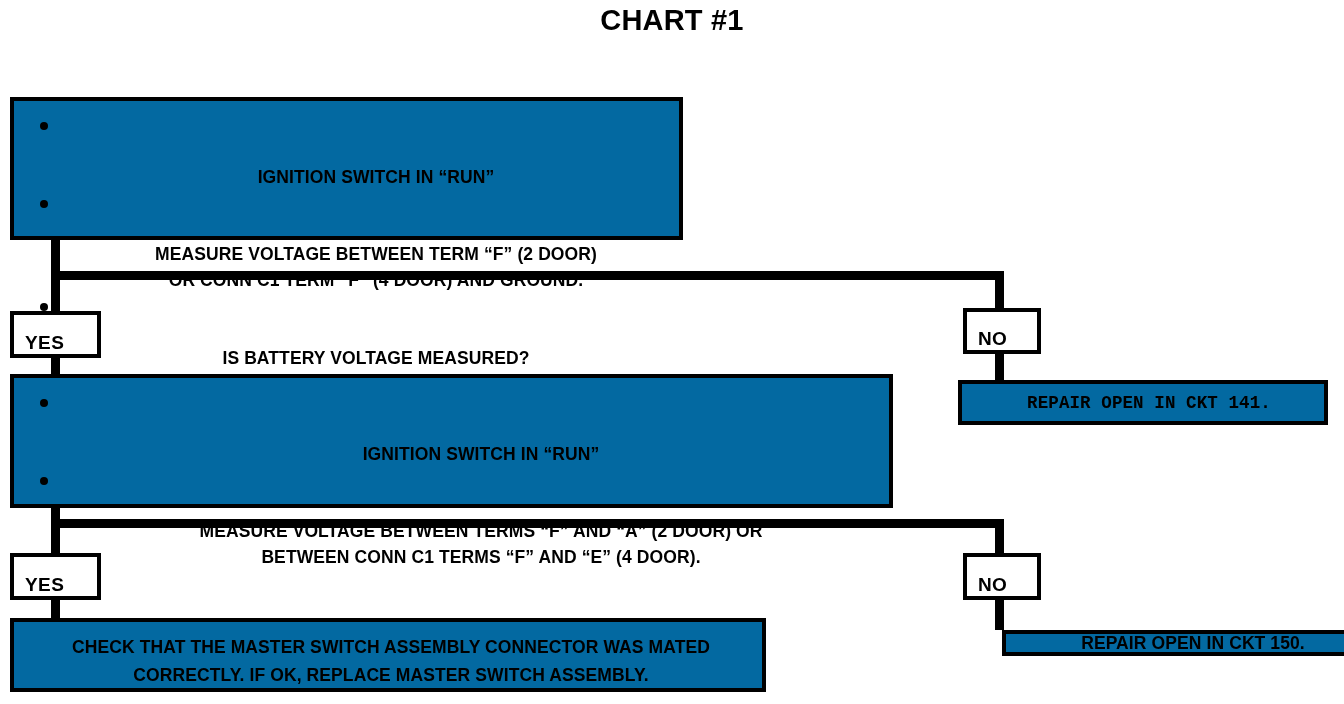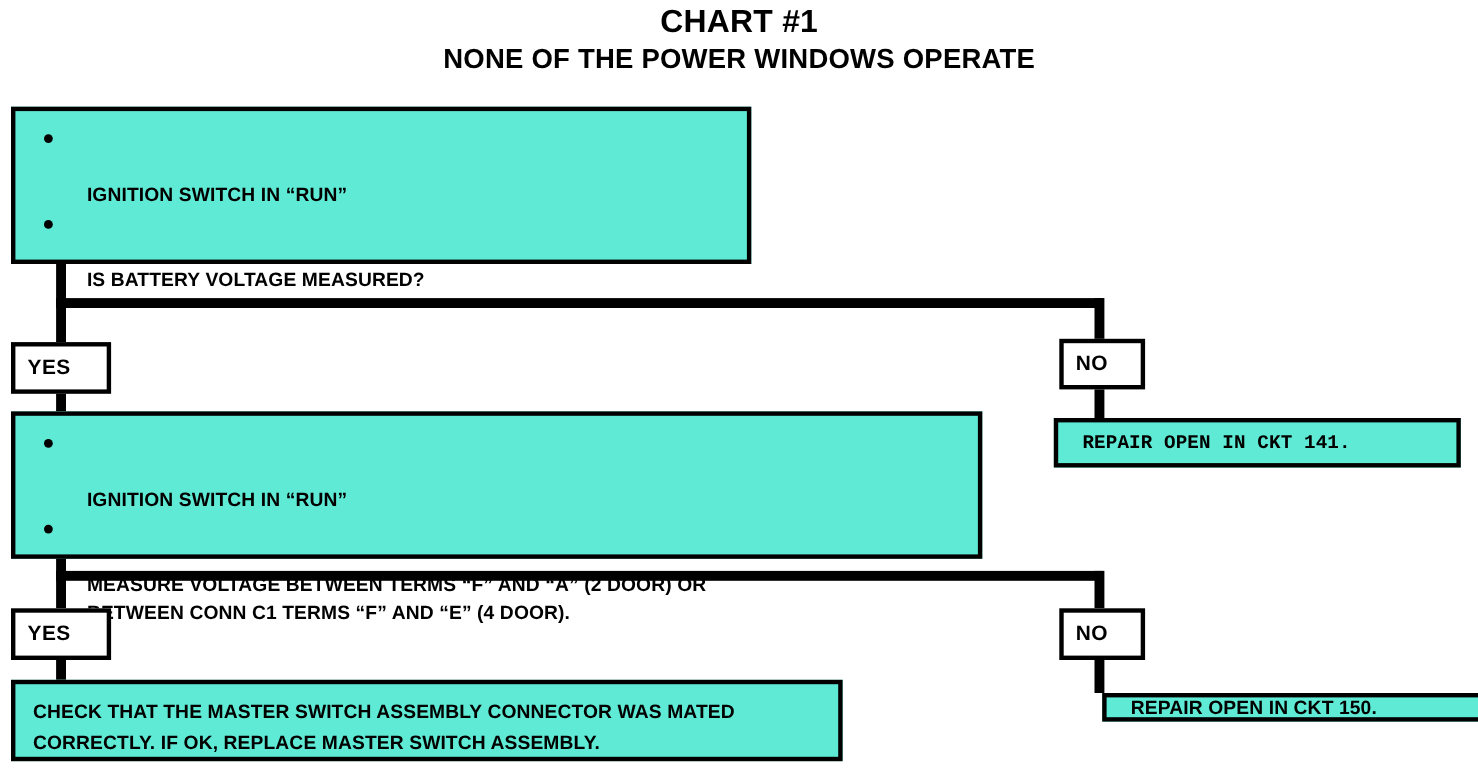--- a/index.html
+++ b/index.html
@@ -36,22 +36,23 @@
   }
   #chart-subtitle {
     top: 40px;
     font-size: 25px;
   }
 
   
   .box {
     position: absolute;
     box-sizing: border-box;
-    background: #5eead4;
+    background: #0369a1;
     border: 4px solid #000000;
+    text-align: center;
   }
 
   
   .bullet-list {
     position: absolute;
     left: 18px;
     top: 12px;
     right: 6px;
     margin: 0;
     padding: 0;
@@ -94,48 +95,52 @@
     left: 22px;
   }
 
   
   .label-box {
     position: absolute;
     box-sizing: border-box;
     background: #ffffff;
     border: 4px solid #000000;
     display: flex;
-    align-items: center;
+    align-items: flex-end;
   }
   .label-box span {
     padding-left: 11px;
     font-size: 19px;
     font-weight: bold;
     letter-spacing: 0.4px;
   }
 
   
   .conn {
     position: absolute;
     background: #000000;
   }
 </style>
 </head>
 <body>
 
 <div id="canvas">
 
   <div class="title" id="chart-title">CHART #1</div>
-  <div class="title" id="chart-subtitle">NONE OF THE POWER WINDOWS OPERATE</div>
 
   <div class="box" style="left:10px; top:97px; width:673px; height:143px;">
     <ul class="bullet-list">
       <li>
         <span class="bullet-dot"></span>
         <span>IGNITION SWITCH IN “RUN”</span>
+      </li>
+      <li>
+        <span class="bullet-dot"></span>
+        <span>MEASURE VOLTAGE BETWEEN TERM “F” (2 DOOR)
+OR CONN C1 TERM “F” (4 DOOR) AND GROUND.</span>
       </li>
       <li>
         <span class="bullet-dot"></span>
         <span>IS BATTERY VOLTAGE MEASURED?</span>
       </li>
     </ul>
   </div>
 
   <div class="conn" style="left:51px; top:240px; width:9px; height:71px;"></div>
 

